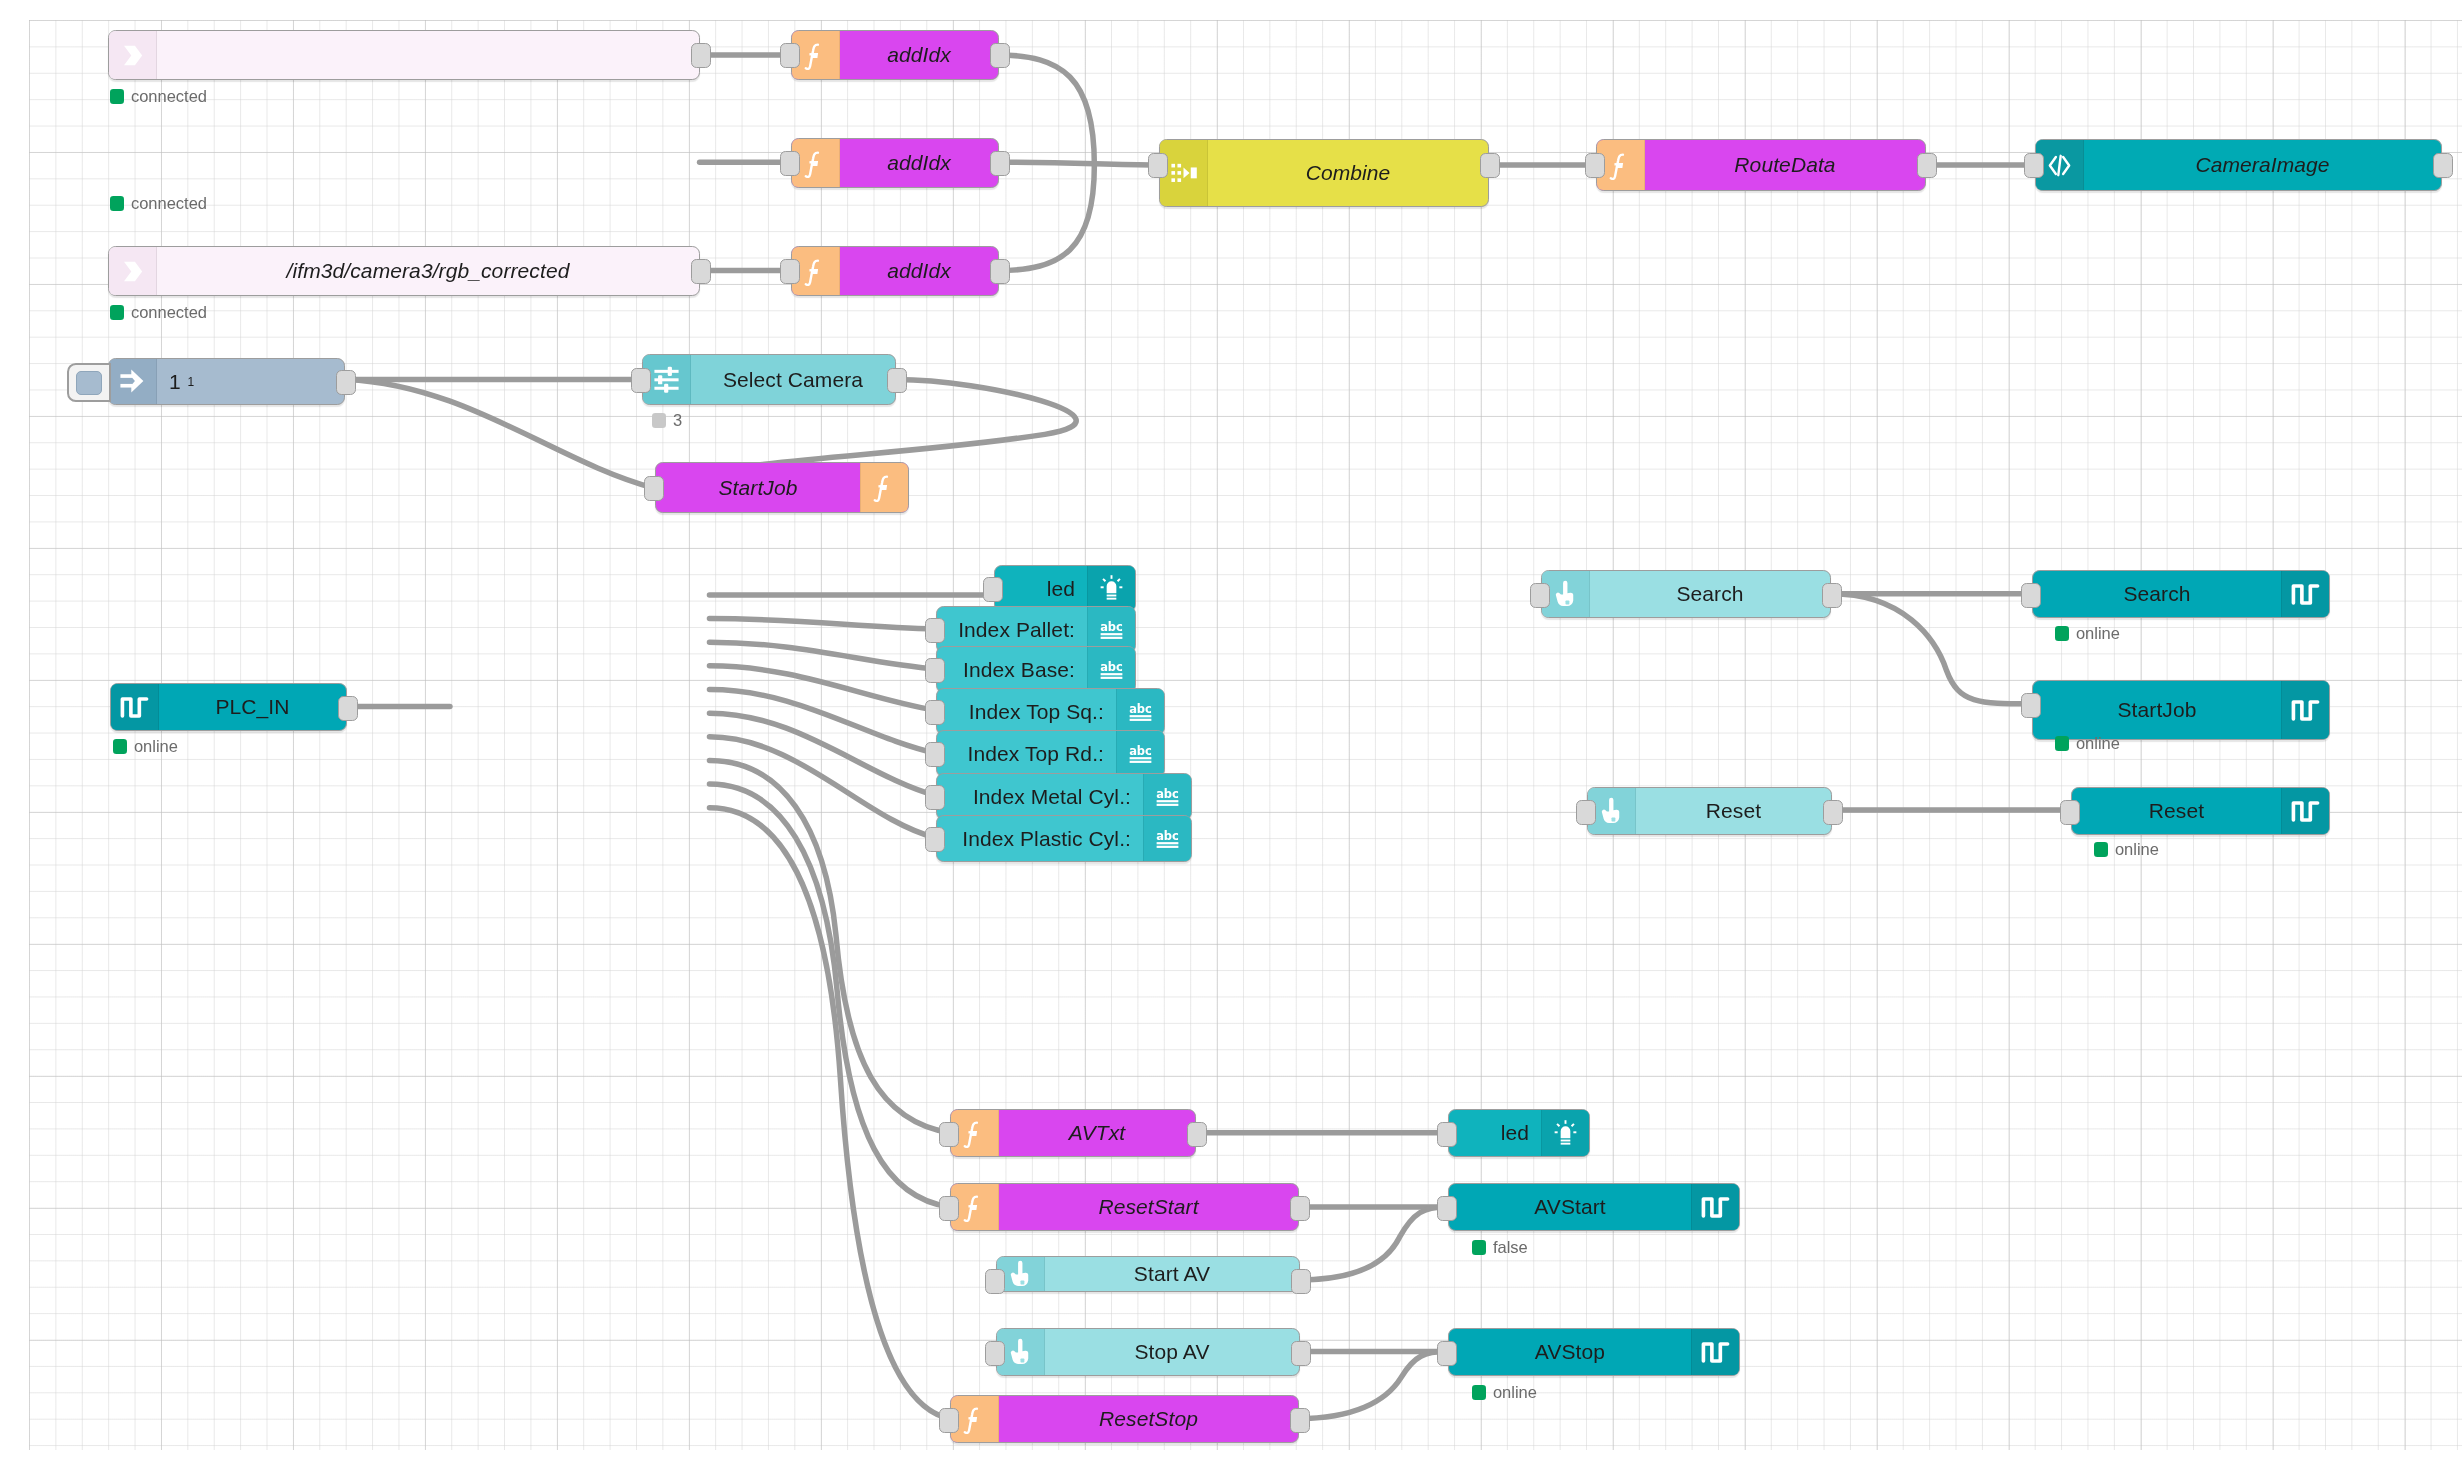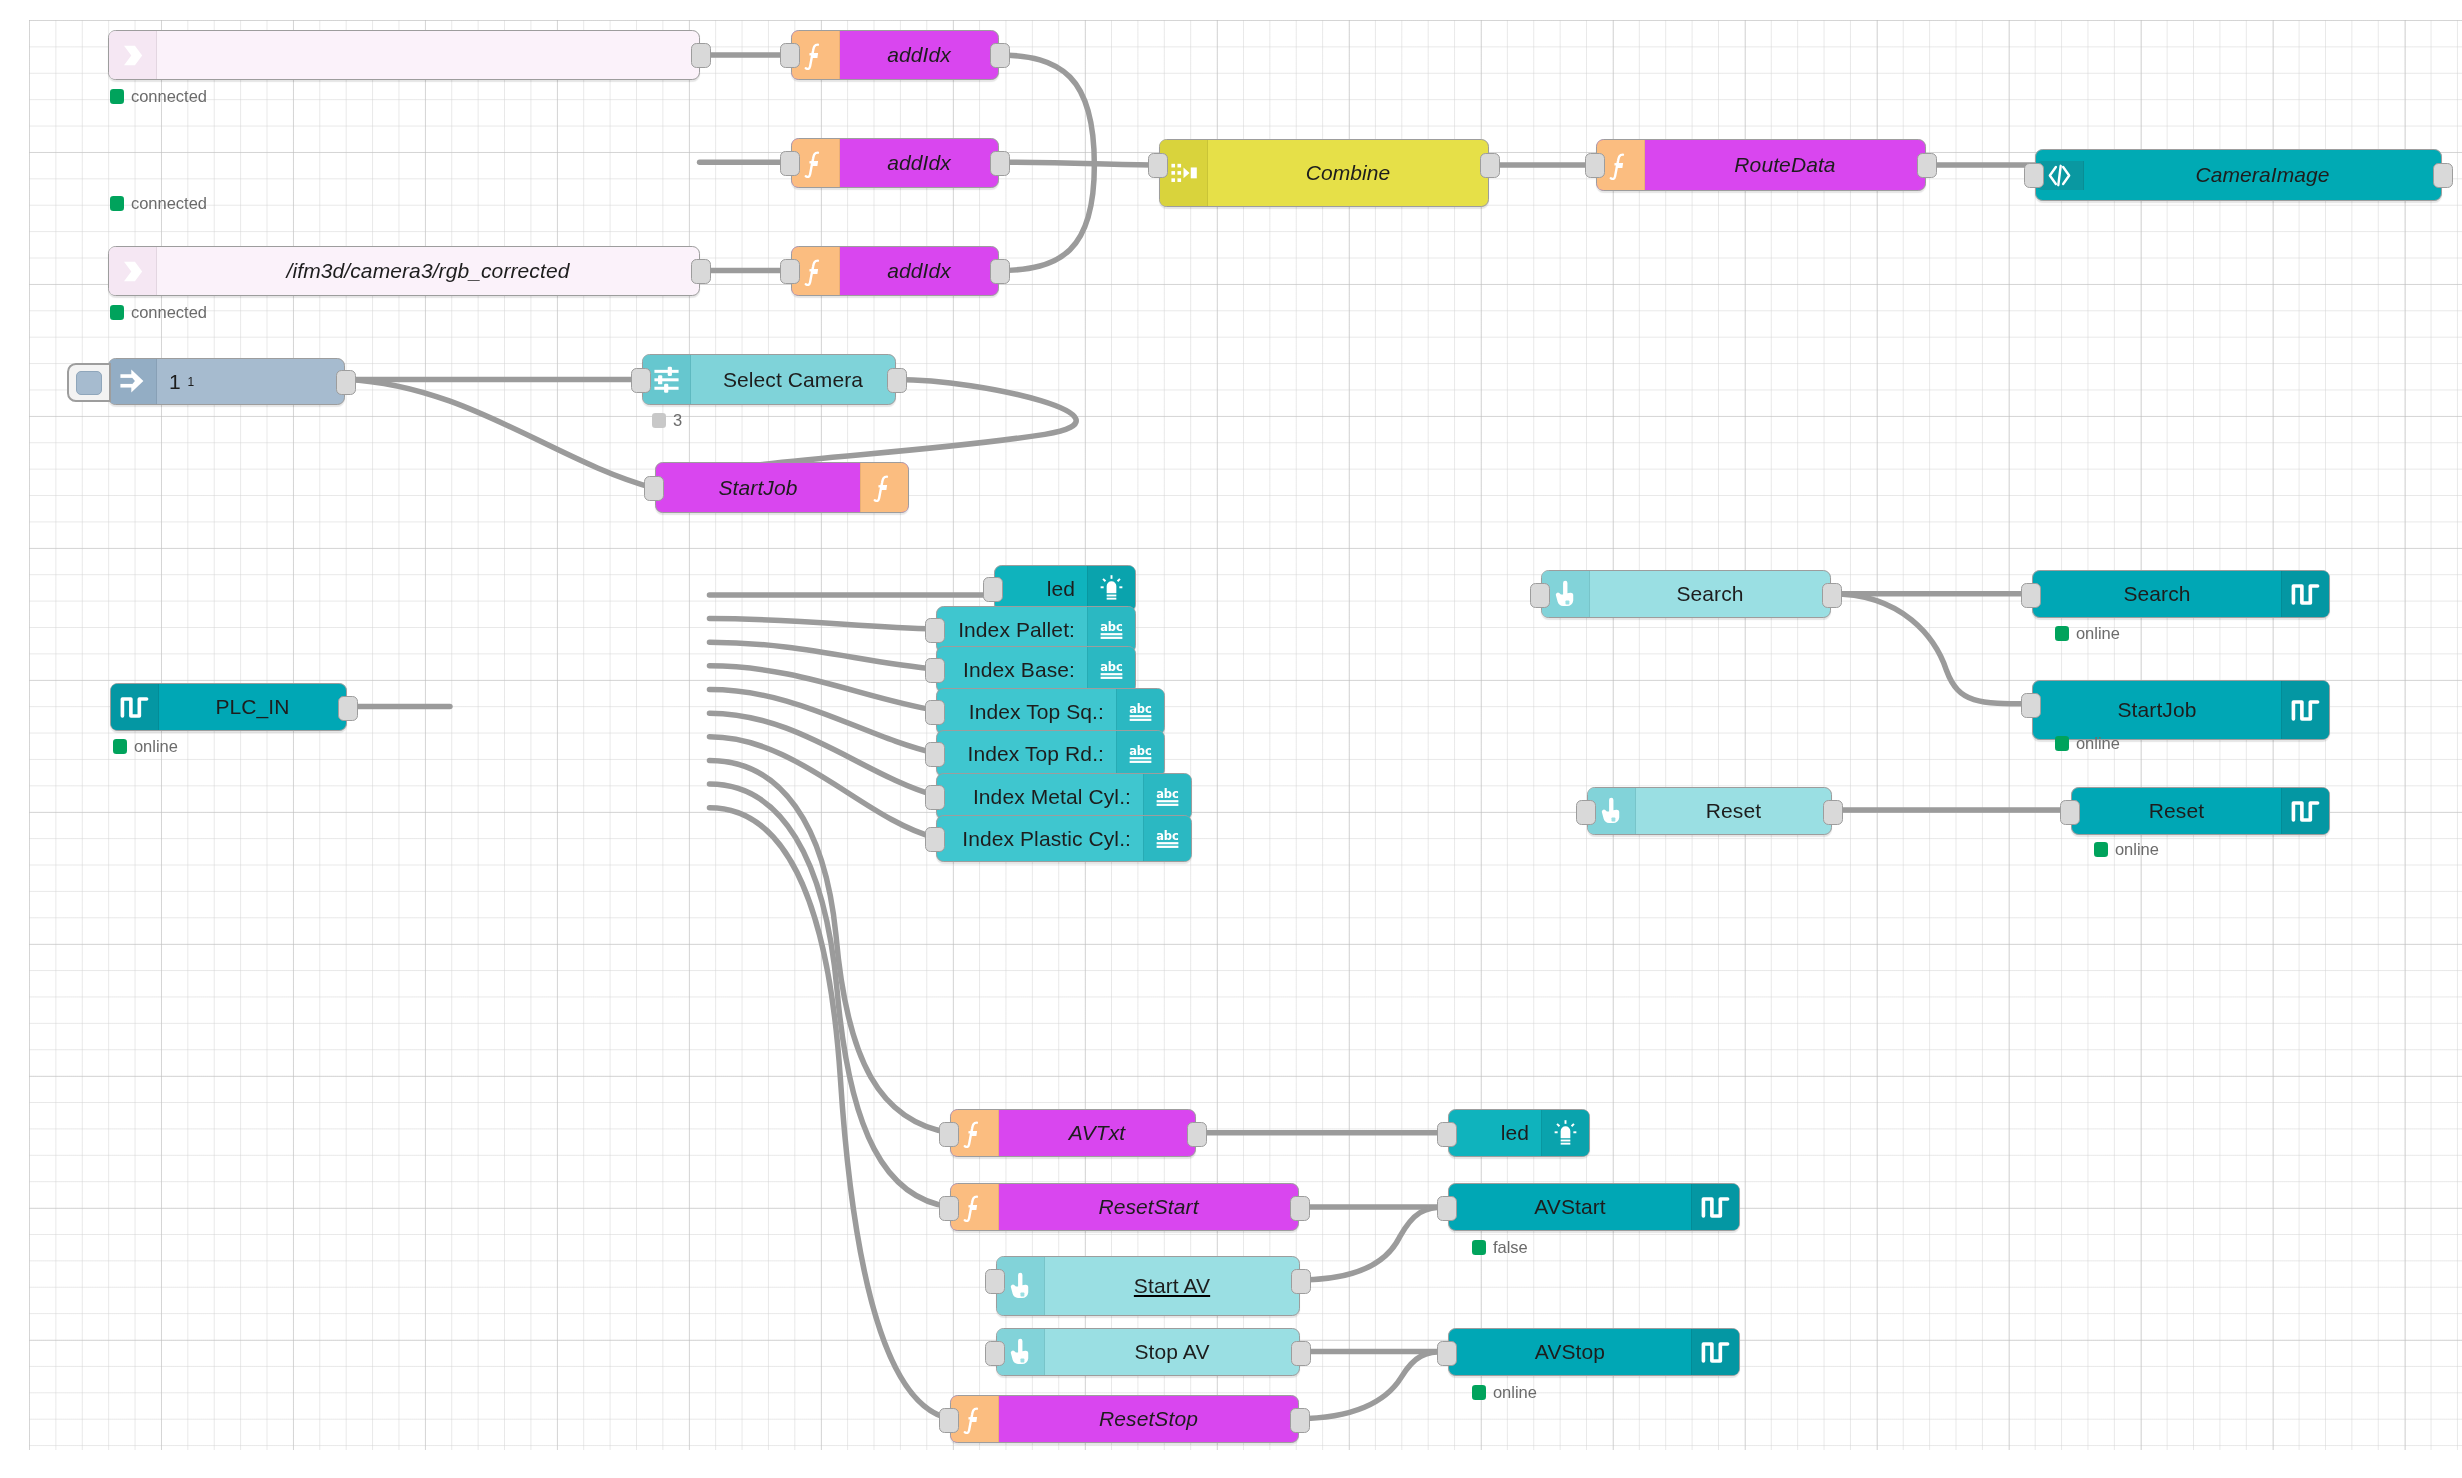--- a/index.html
+++ b/index.html
@@ -322,21 +322,21 @@
       <svg class="icon-svg" viewBox="0 0 24 24">
           <path d="M14 3 C11 3 10.5 5 10 8 L9.4 11 L13 11 L12.7 13 L9 13 L7.5 21 C7 23.5 5.5 23.5 4 22.5" stroke="#ffffff" stroke-width="2" fill="none" stroke-linecap="round"></path>
           <path d="M7 11 L13 11" stroke="#ffffff" stroke-width="2"></path>
         </svg>
     </div>
     <div class="label center italic">RouteData</div>
     <span class="port in" style="top:13.2px;"></span>
     <span class="port out" style="top:13.2px;"></span>
   </div>
 
-  <div class="node n-tmpl" style="left:2035px; top:149px; width:407px; height:52px;align-items:center;">
+  <div class="node n-tmpl" style="left:2035px; top:139px; width:407px; height:52px;">
     <div class="icon-box">
       <svg class="icon-svg" viewBox="0 0 24 24">
           <path d="M9 5 L4 12 L9 19" stroke="#fff" stroke-width="2" fill="none" stroke-linecap="round" stroke-linejoin="round"></path>
           <path d="M15 5 L20 12 L15 19" stroke="#fff" stroke-width="2" fill="none" stroke-linecap="round" stroke-linejoin="round"></path>
           <path d="M13 4 L11 20" stroke="#fff" stroke-width="2" stroke-linecap="round"></path>
         </svg>
     </div>
     <div class="label center italic">CameraImage</div>
     <span class="port in" style="top:13.2px;"></span>
     <span class="port out" style="top:13.2px;"></span>
@@ -543,21 +543,21 @@
           <path d="M2 19 L2 5 L9 5 L9 19 L16 19 L16 5 L22 5" stroke="#fff" stroke-width="3" fill="none" stroke-linejoin="round" stroke-linecap="round"></path>
         </svg>
     </div>
     <span class="port in" style="top:11.6px;"></span>
   </div>
   <div class="status" style="left:1472px; top:1238px;align-items:center;">
     <span class="dot"></span>
     <span>false</span>
   </div>
 
-  <div class="node n-uibtn" style="left:996px; top:1256px; width:304px; height:60px;text-decoration:underline;">
+  <div class="node n-uibtn" style="left:996px; top:1256px; width:304px; height:36px;">
     <div class="icon-box">
       <svg class="icon-svg" viewBox="0 0 24 24">
           <path d="M10 2.5 a1.8 1.8 0 0 1 3.6 0 L13.6 11 L16 10.5 a2 2 0 0 1 2.4 2 L18.4 17 a5 5 0 0 1 -5 4.5 L10 21.5 a5 5 0 0 1 -4.5 -3.5 L4 12.5 a1.8 1.8 0 0 1 2.8 -1.8 L8.2 12 L10 12 Z" fill="#fff"></path>
           <rect x="12" y="17" width="3.2" height="3.2" rx="0.6" fill="#9adfe3"></rect>
         </svg>
     </div>
     <div class="label center">Start AV</div>
     <span class="port in" style="top:11.6px;"></span>
     <span class="port out" style="top:11.6px;"></span>
   </div>

